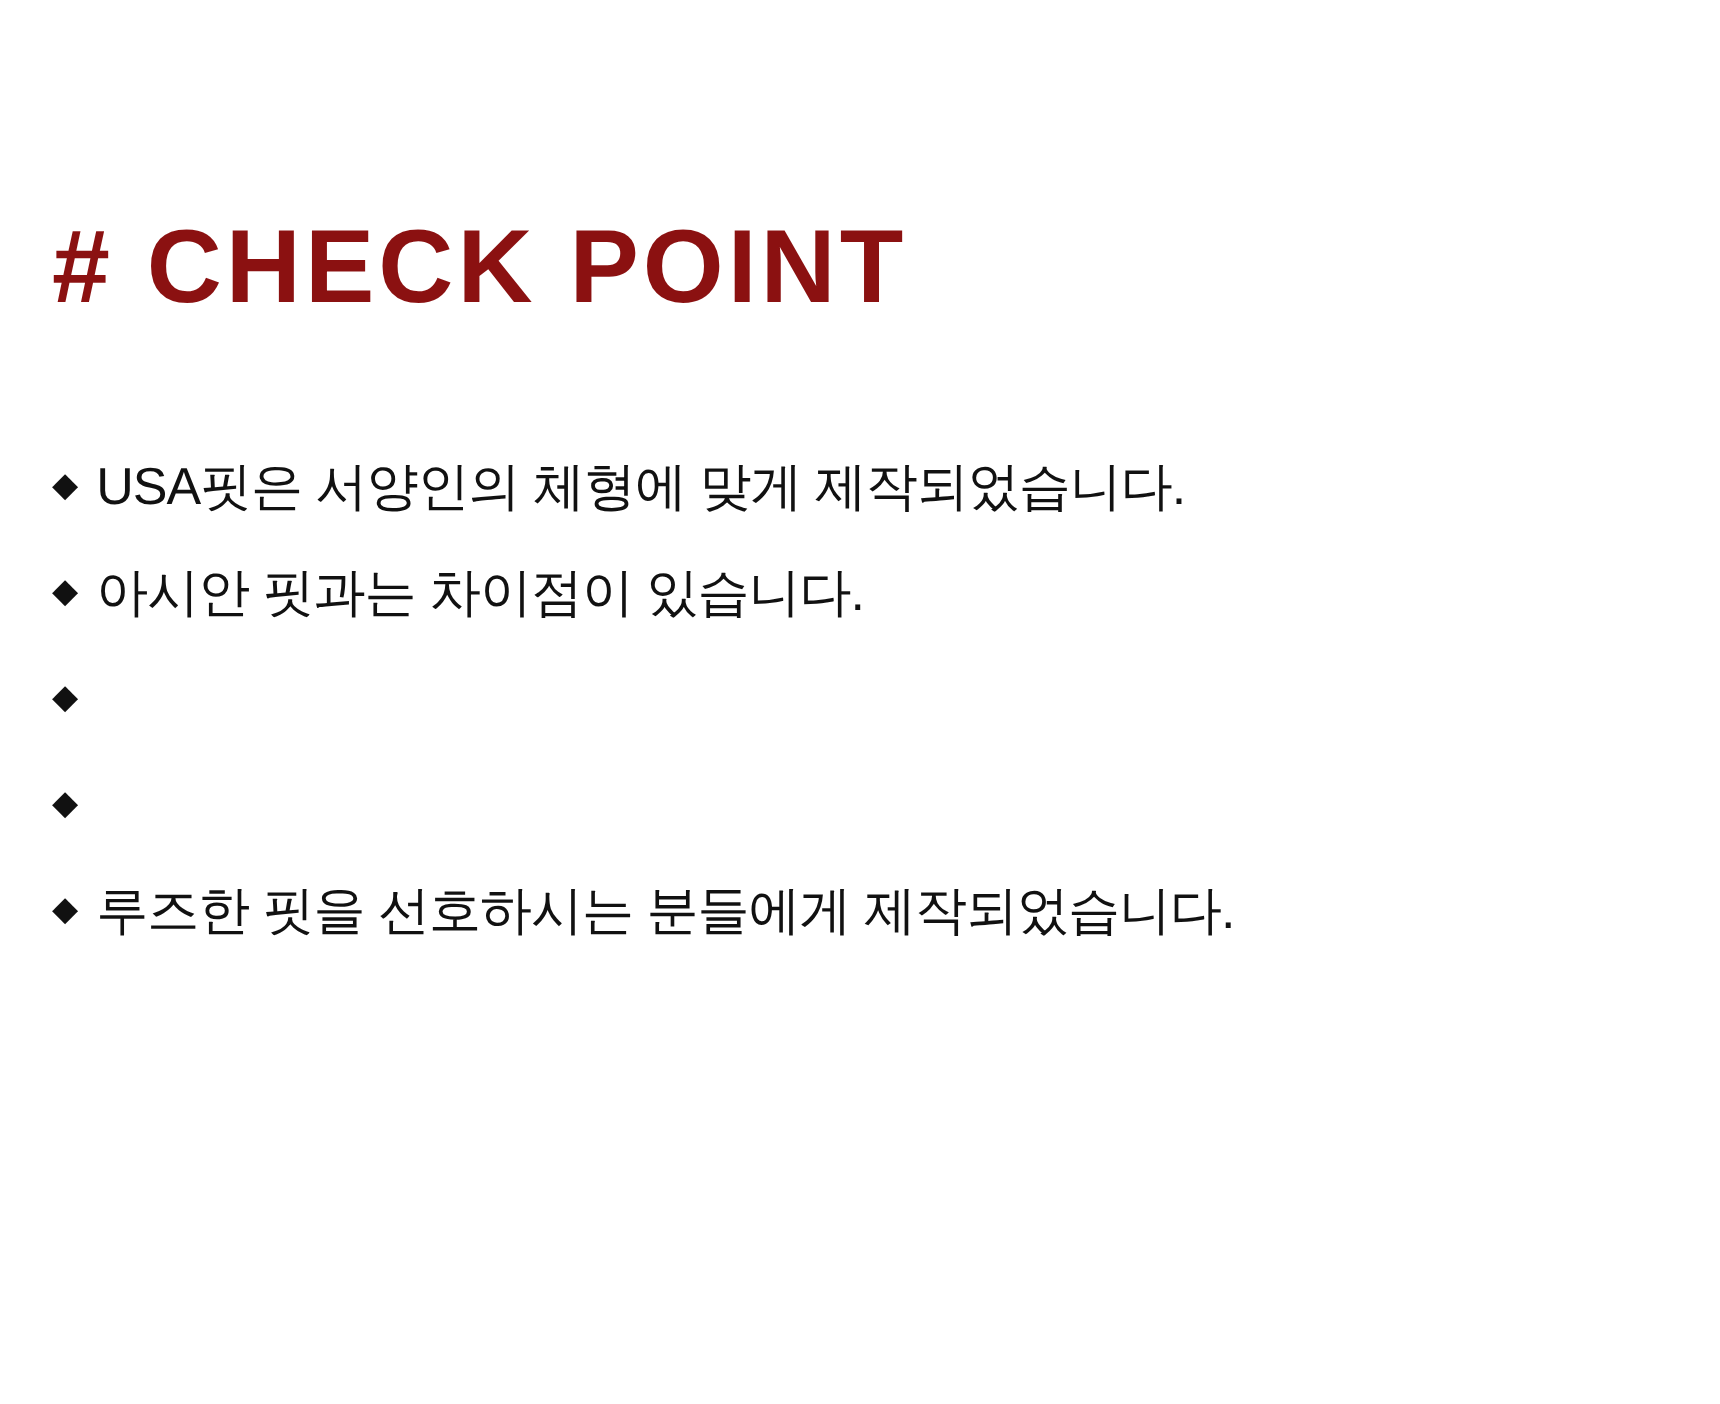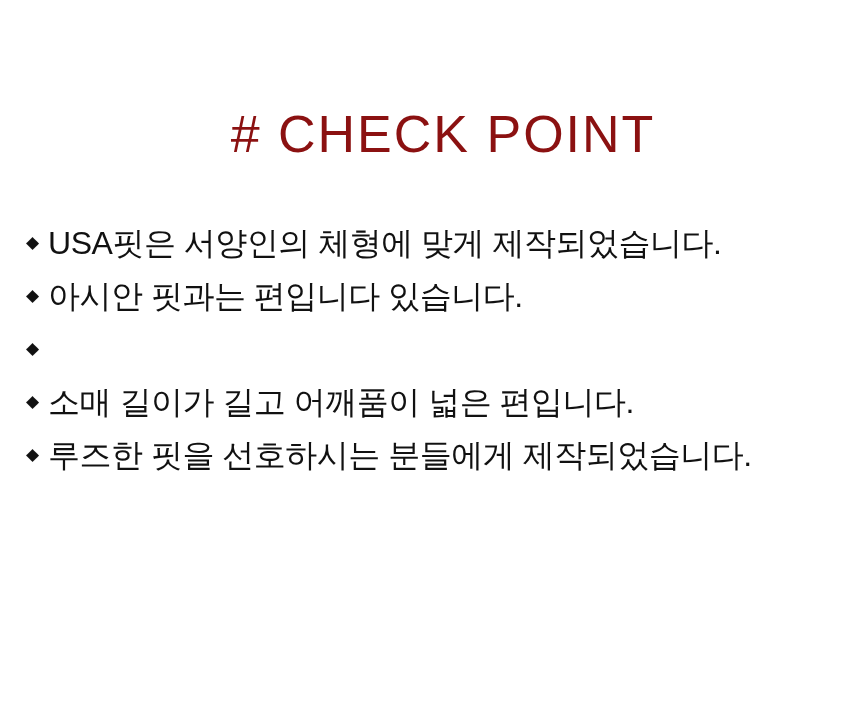--- a/index.html
+++ b/index.html
@@ -12,75 +12,73 @@
     width: 860px;
     height: 702px;
     background: var(--page-bg, #ffffff);
     overflow: hidden;
     font-family: "Liberation Sans", "DejaVu Sans", sans-serif;
   }
   .heading {
     margin: 106px 0 0 26px;
     font-size: 52px;
     line-height: 56px;
-    font-weight: 400;
+    font-weight: 700;
     letter-spacing: 2px;
     color: var(--accent, #8B1111);
     white-space: nowrap;
-    text-align: center;
   }
   .checkpoint-list {
     list-style: none;
     margin: 62px 0 0 0;
     padding: 0 0 0 26px;
   }
   .bullet-item {
     display: flex;
     align-items: flex-start;
     gap: 9px;
     margin: 0 0 15px 0;
     color: var(--ink, #111111);
   }
   .bullet-marker {
     flex: 0 0 auto;
     font-size: 17px;
     line-height: 38px;
     color: var(--ink, #111111);
   }
   .bullet-text {
-    font-size: 32px;
+    font-size: 26px;
     line-height: 38px;
     letter-spacing: -0.5px;
     color: var(--ink, #111111);
   }
 </style>
 </head>
 <body>
 
 <div class="page">
   <h1 class="heading"># CHECK POINT</h1>
 
   <ul class="checkpoint-list">
   <li class="bullet-item">
     <span class="bullet-marker">◆</span>
     <span class="bullet-text">USA핏은 서양인의 체형에 맞게 제작되었습니다.</span>
   </li>
 
   <li class="bullet-item">
     <span class="bullet-marker">◆</span>
-    <span class="bullet-text">아시안 핏과는 편입니다 있습니다.</span>
+    <span class="bullet-text">아시안 핏과는 차이점이 있습니다.</span>
   </li>
 
   <li class="bullet-item">
     <span class="bullet-marker">◆</span>
   </li>
 
   <li class="bullet-item">
     <span class="bullet-marker">◆</span>
-    <span class="bullet-text">소매 길이가 길고 어깨품이 넓은 편입니다.</span>
   </li>
 
   <li class="bullet-item">
     <span class="bullet-marker">◆</span>
     <span class="bullet-text">루즈한 핏을 선호하시는 분들에게 제작되었습니다.</span>
   </li>
 </ul>
 </div>
 
 </body></html>

